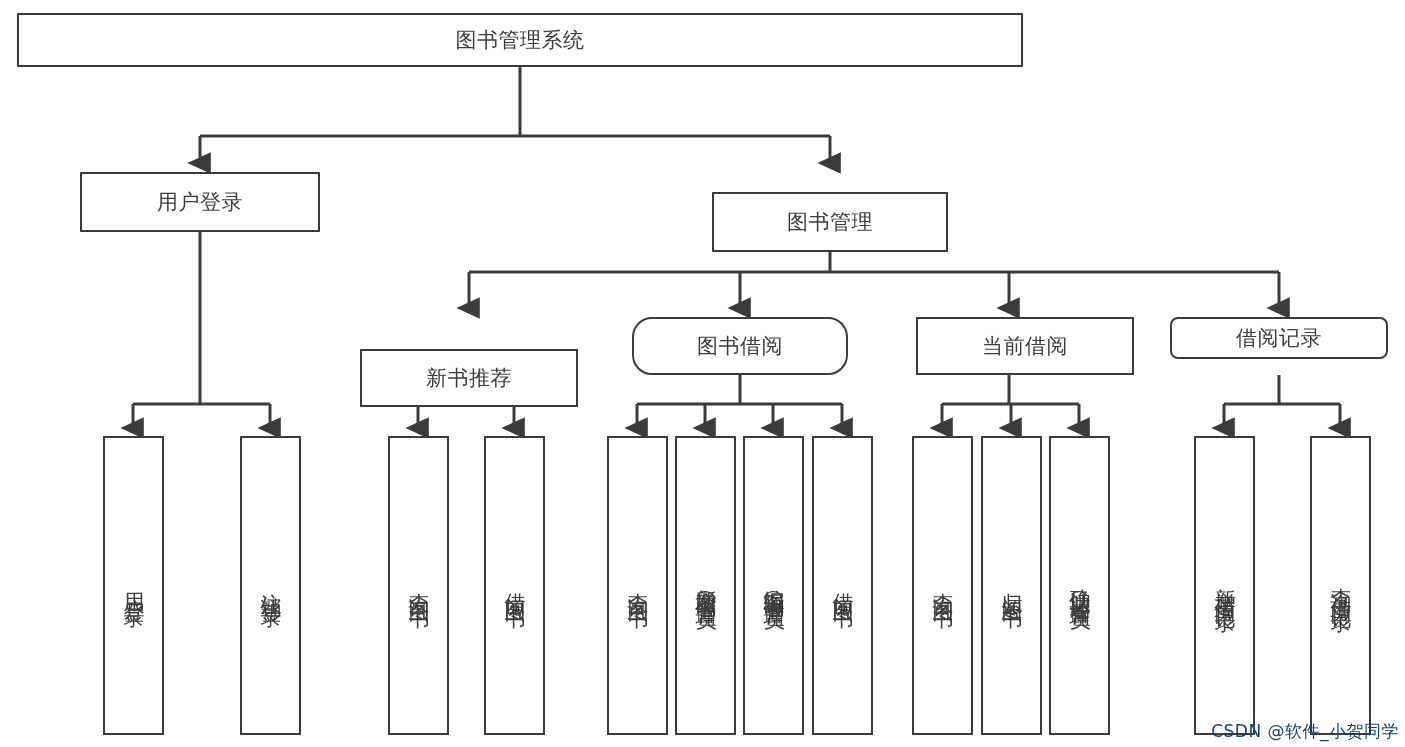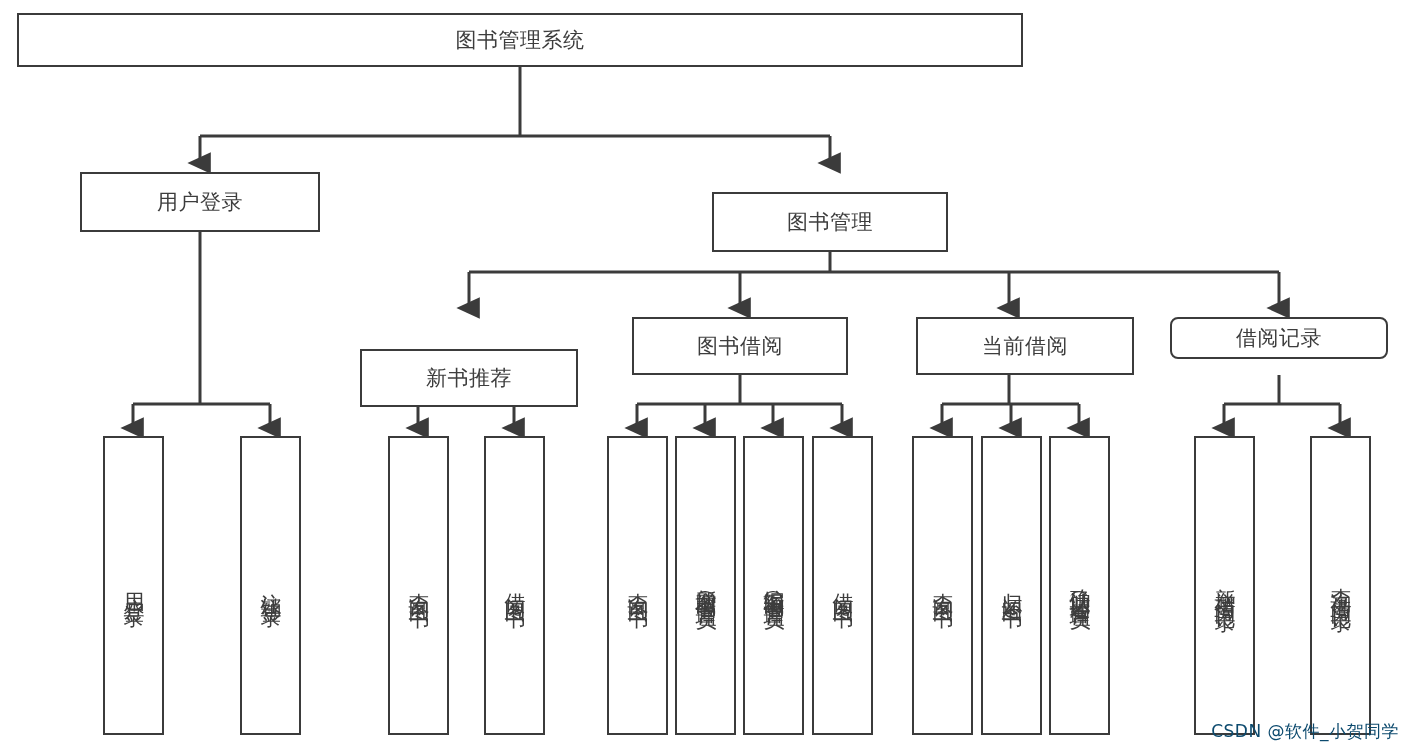--- a/index.html
+++ b/index.html
@@ -128,21 +128,21 @@
   <div class="node" style="left:80px;top:172px;width:240px;height:60px;">
     <span class="label">用户登录</span>
   </div>
   <div class="node" style="left:712px;top:172px;width:236px;height:60px;margin-top:20px;">
     <span class="label">图书管理</span>
   </div>
 
   <div class="node" style="left:360px;top:317px;width:218px;height:58px;margin-top:32px;">
     <span class="label">新书推荐</span>
   </div>
-  <div class="node" style="left:632px;top:317px;width:216px;height:58px;">
+  <div class="node" style="left:632px;top:317px;width:216px;height:58px;border-radius:20px;">
     <span class="label">图书借阅</span>
   </div>
   <div class="node" style="left:900px;top:317px;width:218px;height:58px;margin-left:16px;">
     <span class="label">当前借阅</span>
   </div>
   <div class="node" style="left:1170px;top:317px;width:218px;height:42px;border-radius:8px;">
     <span class="label">借阅记录</span>
   </div>
 
   <div class="node leaf" style="left:103px;top:436px;width:61px;height:299px;">

